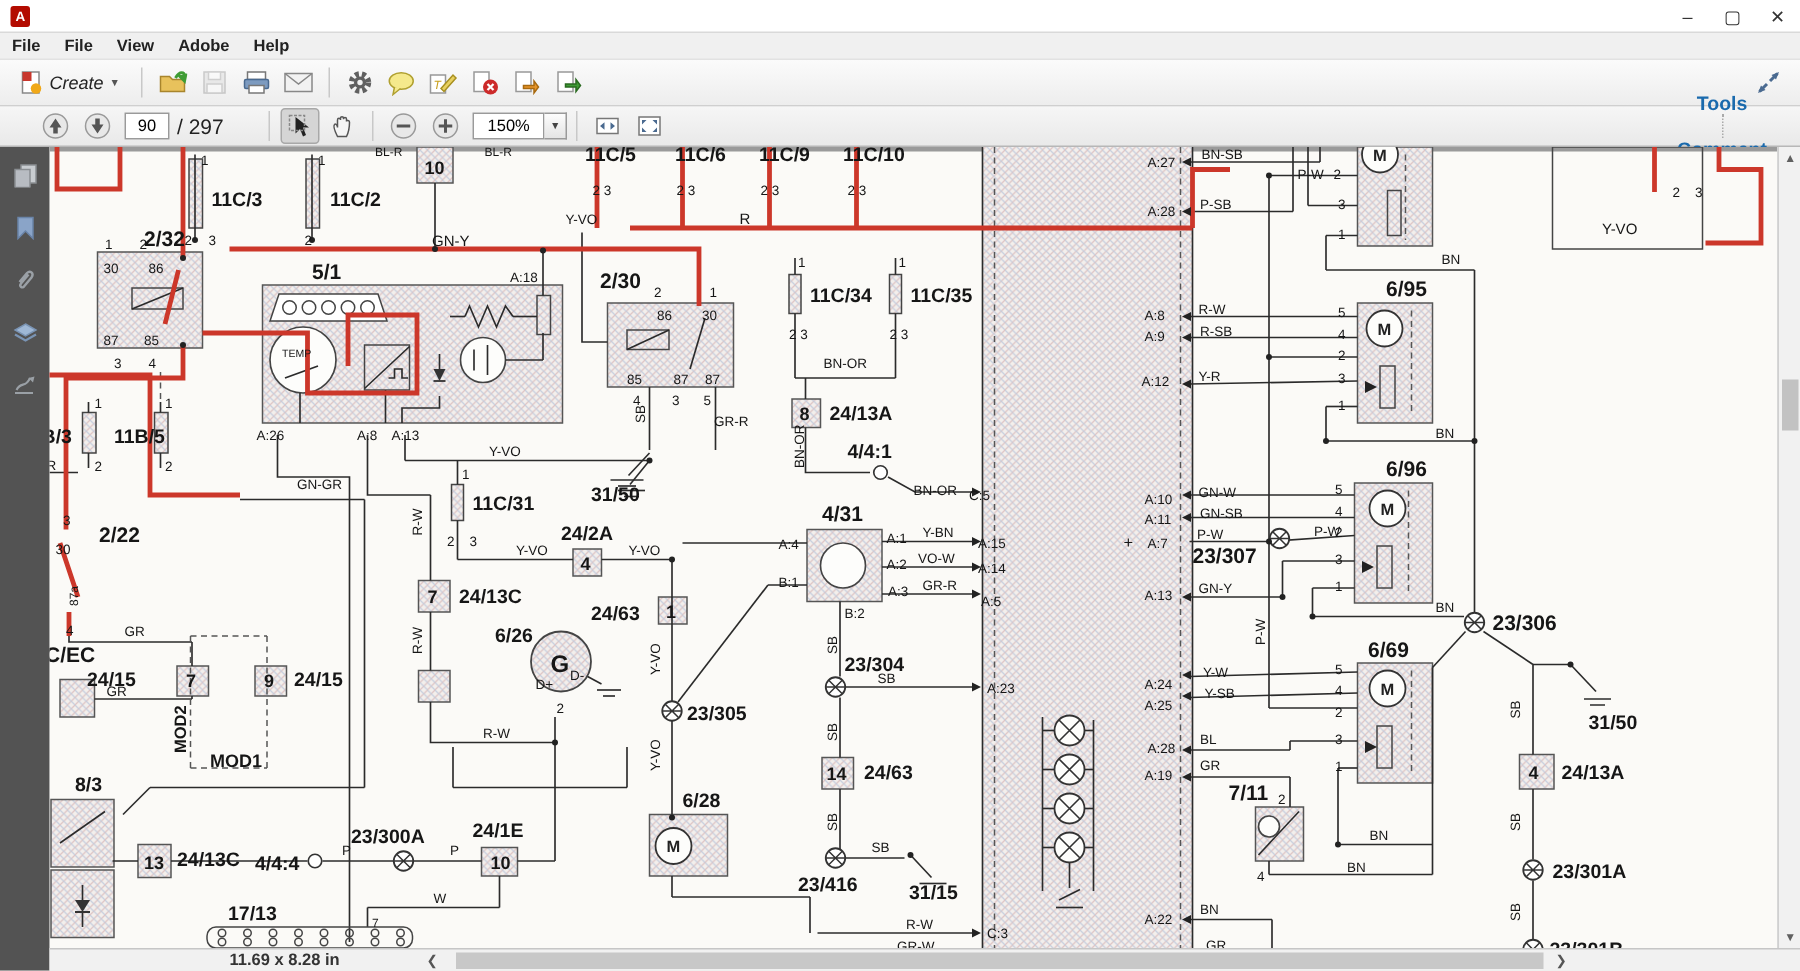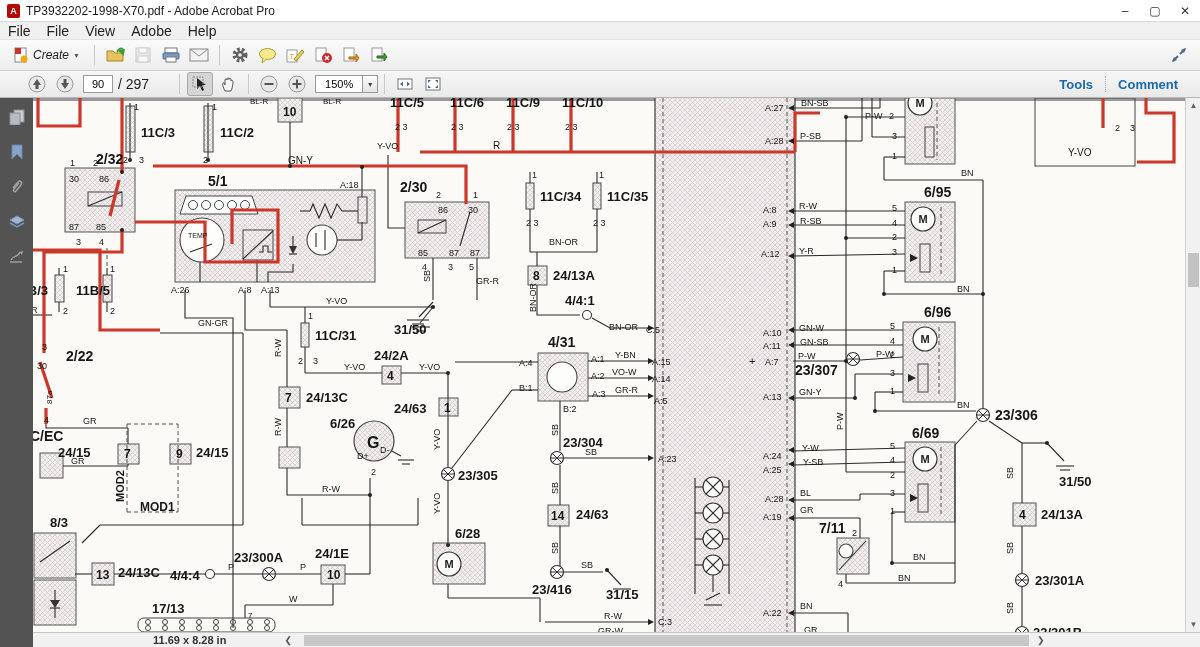--- a/index.html
+++ b/index.html
@@ -4,53 +4,52 @@
 <style>
   * { margin:0; padding:0; box-sizing:border-box; }
   html,body { width:1200px; height:647px; font-family:"Liberation Sans",sans-serif; overflow:hidden; background:#e8e8e8; }
   .abs { position:absolute; }
   #titlebar { left:0; top:0; width:1200px; height:22px; background:#fff; border-bottom:1px solid #d9d9d9; display:flex; align-items:center; }
   #title-text { font-size:12px; color:#1a1a1a; margin-left:6px; }
   #win-controls { margin-left:auto; display:flex; height:22px; }
   .winbtn { width:30px; height:22px; display:flex; align-items:center; justify-content:center; font-size:12px; color:#333; }
   #acrobat-icon { width:13px; height:14px; margin-left:7px; background:#b30b00; border-radius:2px; color:#fff; font-size:9px; font-weight:bold; display:flex; align-items:center; justify-content:center; }
   #menubar { left:0; top:22px; width:1200px; height:18px; background:#f0f0f0; display:flex; align-items:center; border-bottom:1px solid #e2e2e2; }
-  .menu-item { font-size:14px; color:#222; padding:16px 8px; height:18px; display:flex; align-items:center; }
+  .menu-item { font-size:11px; color:#222; padding:16px 8px; height:18px; display:flex; align-items:center;font-weight:bold; }
   #toolbar1 { left:0; top:40px; width:1200px; height:31px; background:linear-gradient(#fbfbfb,#ededed); border-bottom:1px solid #cfcfcf; display:flex; align-items:center; }
   #toolbar2 { left:0; top:71px; width:1200px; height:27px; background:linear-gradient(#f6f6f6,#e9e9e9); border-bottom:1px solid #b7b7b7; display:flex; align-items:center;padding-left:16px; }
   .tbtn { height:24px; min-width:26px; display:flex; align-items:center; justify-content:center; border-radius:3px; margin:0 1px;font-style:italic; }
   .tsep { width:1px; height:20px; background:#c8c8c8; margin:0 6px; }
   #create-btn { display:flex; align-items:center; gap:4px; padding:0 7px; font-size:12px; color:#222; }
   #page-input { width:30px; height:18px; border:1px solid #9a9a9a; font-size:11px; text-align:center; font-family:"Liberation Sans",sans-serif; }
   #page-total { font-size:14px; color:#222; margin:0 24px 0 5px; }
   #zoom-box { width:48px; height:18px; border:1px solid #9a9a9a; background:#fff; font-size:11px; display:flex; align-items:center; justify-content:center; }
   #zoom-drop { width:15px; height:18px; border:1px solid #9a9a9a; border-left:none; background:linear-gradient(#fdfdfd,#e4e4e4); font-size:7px; display:flex; align-items:center; justify-content:center; color:#444; }
   .pressed { background:#d5d5d5; border:1px solid #a8a8a8; }
-  #right-links { margin-left:auto; display:flex; align-items:center; margin-right:10px; }
+  #right-links { margin-left:auto; display:flex; align-items:center; margin-right:10px;flex-direction:column; }
   .blue-link { color:#1a6aad; font-size:13px; font-weight:bold; padding:0 12px; }
   .dot-sep { width:1px; height:16px; border-left:1px dotted #aaa; }
   #sidebar { left:0; top:98px; width:33px; height:549px; background:#535353; display:flex; flex-direction:column; align-items:center; padding-top:10px; gap:17px; }
   .side-icon { width:18px; height:18px; display:flex; align-items:center; justify-content:center; }
   #content-bg { left:33px; top:98px; width:1152px; height:534px; background:#909090; }
   #vscroll { left:1185px; top:98px; width:15px; height:534px; background:#f1f1f1; border-left:1px solid #d0d0d0; }
   .scroll-arrow { position:absolute; left:0; width:15px; height:15px; color:#606060; font-size:8px; display:flex; align-items:center; justify-content:center; }
   #vthumb { position:absolute; left:2px; top:155px; width:11px; height:34px; background:#c2c2c2; }
   #bottombar { left:33px; top:632px; width:1167px; height:15px; background:#f1f1f1; border-top:1px solid #c6c6c6; display:flex; align-items:center; }
   #size-label { font-size:11px; color:#333; margin-left:120px;font-weight:bold; }
   #h-left-arrow { font-size:9px; color:#555; margin-left:58px; }
   #hthumb { margin-left:12px; width:725px; height:11px; background:#c8c8c8; }
   #h-right-arrow { font-size:9px; color:#555; margin-left:8px; }
   svg text { font-family:"Liberation Sans",sans-serif; }
 </style>
 </head>
 <body>
 
 <div id="titlebar" class="abs">
   <div id="acrobat-icon">A</div>
-  <div id="title-text">TP3932202-1998-X70.pdf - Adobe Acrobat Pro</div>
   <div id="win-controls">
     <div class="winbtn">–</div>
     <div class="winbtn">▢</div>
     <div class="winbtn">✕</div>
   </div>
 </div>
 
 <div id="menubar" class="abs">
   <span class="menu-item">File</span>
   <span class="menu-item">File</span>

